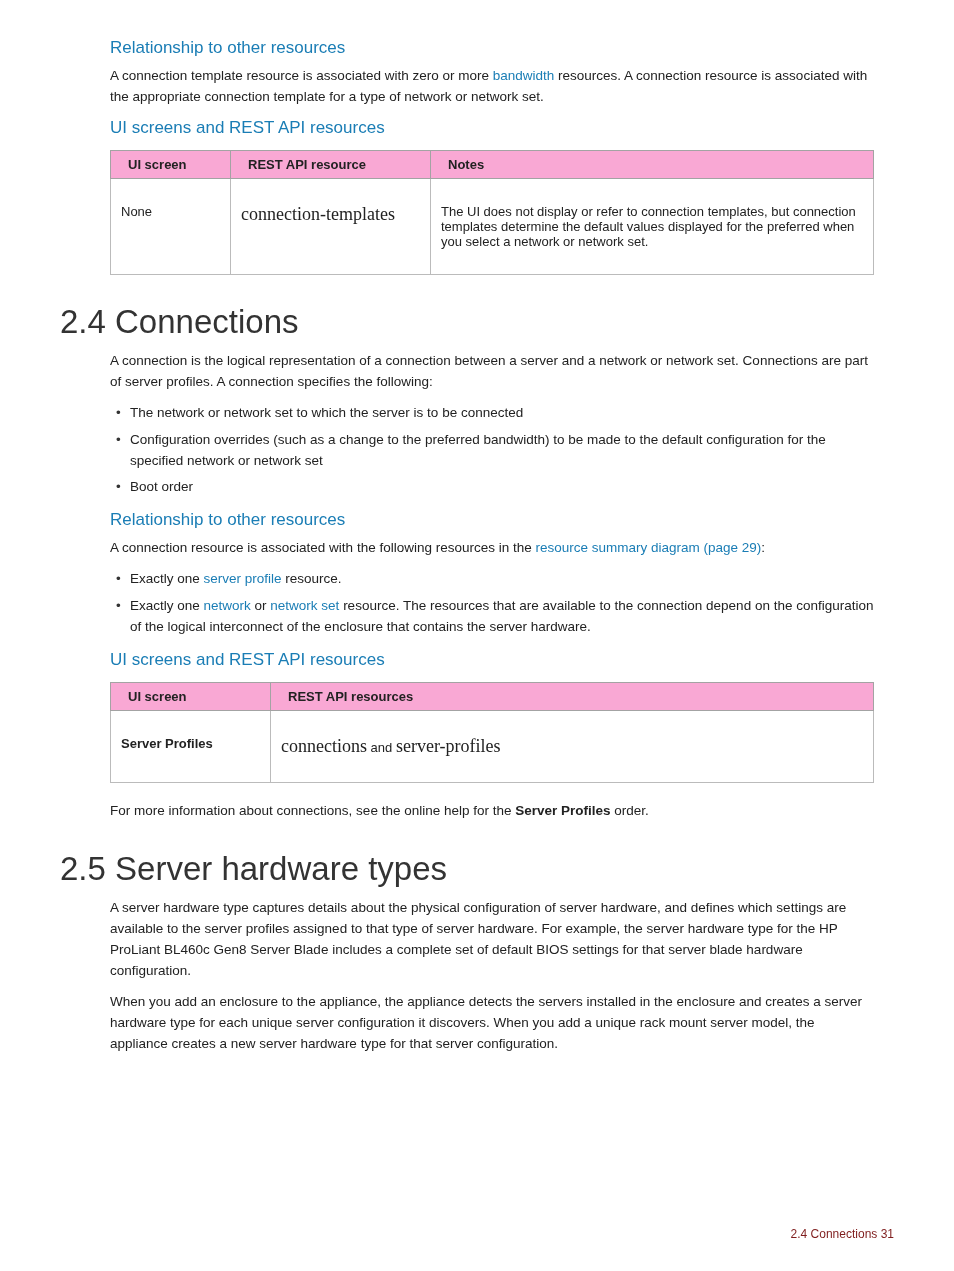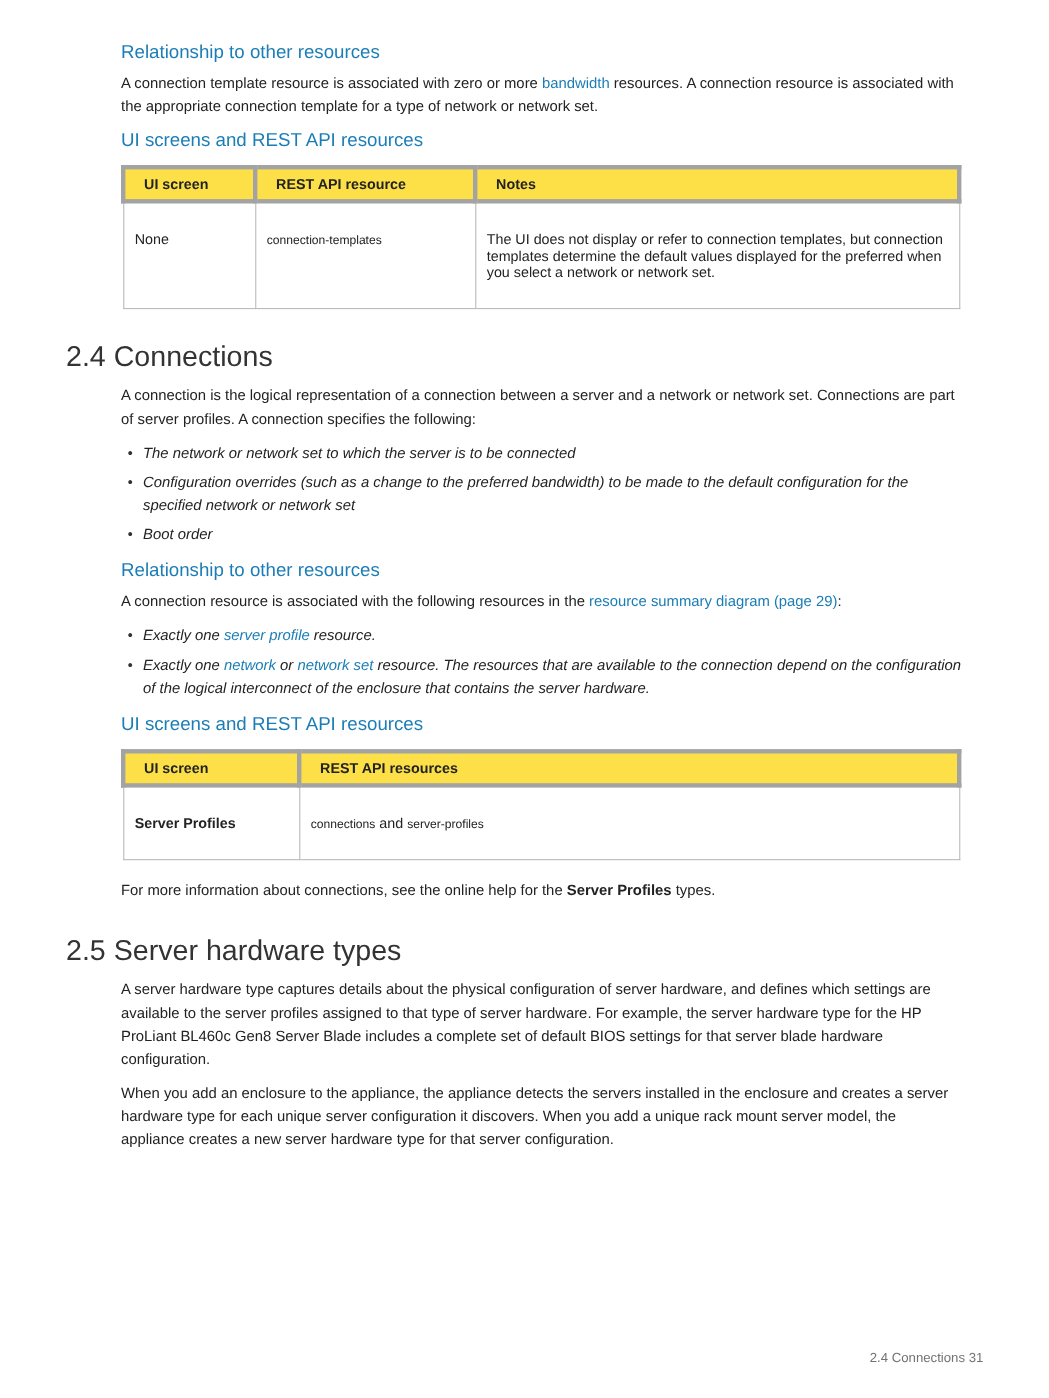--- a/index.html
+++ b/index.html
@@ -14,21 +14,21 @@
     }
     .section-heading {
       color: #1a7db5;
       font-size: 17px;
       font-weight: normal;
       margin-bottom: 8px;
       margin-top: 8px;
     }
     .major-heading {
       color: #333;
-      font-size: 26px;
+      font-size: 33px;
       font-weight: normal;
       margin-bottom: 10px;
       margin-top: 28px;
     }
     p {
       margin-bottom: 10px;
       line-height: 1.55;
     }
     a, .link {
       color: #1a7db5;
@@ -39,66 +39,65 @@
       border: 1px solid #bbb;
       border-collapse: collapse;
       width: 100%;
     }
     table {
       width: 100%;
       border-collapse: collapse;
       font-size: 13.5px;
     }
     table th {
-      background: #fde047;
-      border: 4px solid #a3a3a3;
+      background: #f9a8d4;
+      border: 1px solid #a3a3a3;
       padding: 6px 17px;
       text-align: left;
       font-weight: bold;
       font-size: 13px;
     }
     table td {
       border: 1px solid #bbb;
       padding: 25px 10px;
       vertical-align: top;
       font-size: 13px;
     }
     .mono {
-      font-family: Liberation Sans, sans-serif;
-      font-size: 11px;
+      font-family: Liberation Serif, serif;
+      font-size: 18px;
     }
     ul.bullets {
       margin: 8px 0 12px 0;
       padding-left: 0;
       list-style: none;
     }
     ul.bullets li {
       padding-left: 20px;
       position: relative;
       margin-bottom: 6px;
       line-height: 1.55;
-      font-style: italic;
     }
     ul.bullets li::before {
       content: '•';
       position: absolute;
       left: 6px;
       top: 0;
       color: #333;
     }
     .content-indent {
       padding-left: 50px;
       padding-right: 20px;
     }
     .page-footer {
       position: fixed;
       bottom: 30px;
       right: 60px;
       font-size: 12px;
-      color: #737373;
+      color: #7f1d1d;
     }
   </style>
 </head>
 <body>
 
 <div class="content-indent">
   <h2 class="section-heading">Relationship to other resources</h2>
   <p>
     <span>A connection template resource is associated with zero or more </span><a class="link">bandwidth</a><span> resources. A connection resource is associated with the appropriate connection template for a type of network or network set.</span>
   </p>
@@ -163,21 +162,21 @@
     <tbody>
       <tr>
         <td style="font-weight:bold;"><span>Server Profiles</span></td>
         <td>
           <span class="mono">connections</span><span> and </span><span class="mono">server-profiles</span>
         </td>
       </tr>
     </tbody>
   </table>
   <p>
-    <span>For more information about connections, see the online help for the </span><strong>Server Profiles</strong><span> types.</span>
+    <span>For more information about connections, see the online help for the </span><strong>Server Profiles</strong><span> order.</span>
   </p>
 </div>
 
 <div>
   <h1 class="major-heading">2.5 Server hardware types</h1>
 </div>
 <div class="content-indent">
   <p>A server hardware type captures details about the physical configuration of server hardware, and defines which settings are available to the server profiles assigned to that type of server hardware. For example, the server hardware type for the HP ProLiant BL460c Gen8 Server Blade includes a complete set of default BIOS settings for that server blade hardware configuration.</p>
   <p>When you add an enclosure to the appliance, the appliance detects the servers installed in the enclosure and creates a server hardware type for each unique server configuration it discovers. When you add a unique rack mount server model, the appliance creates a new server hardware type for that server configuration.</p>
 </div>

